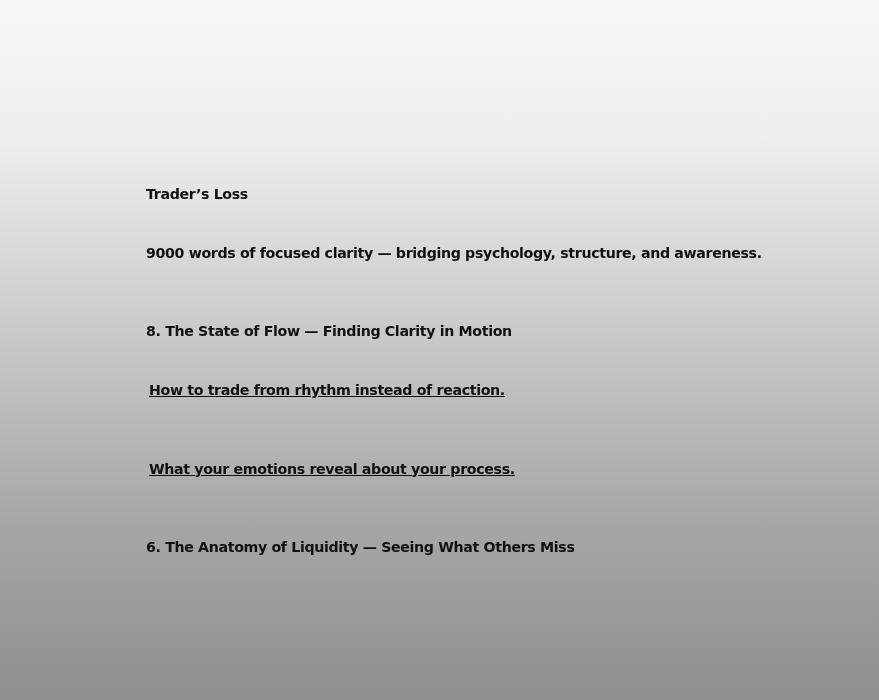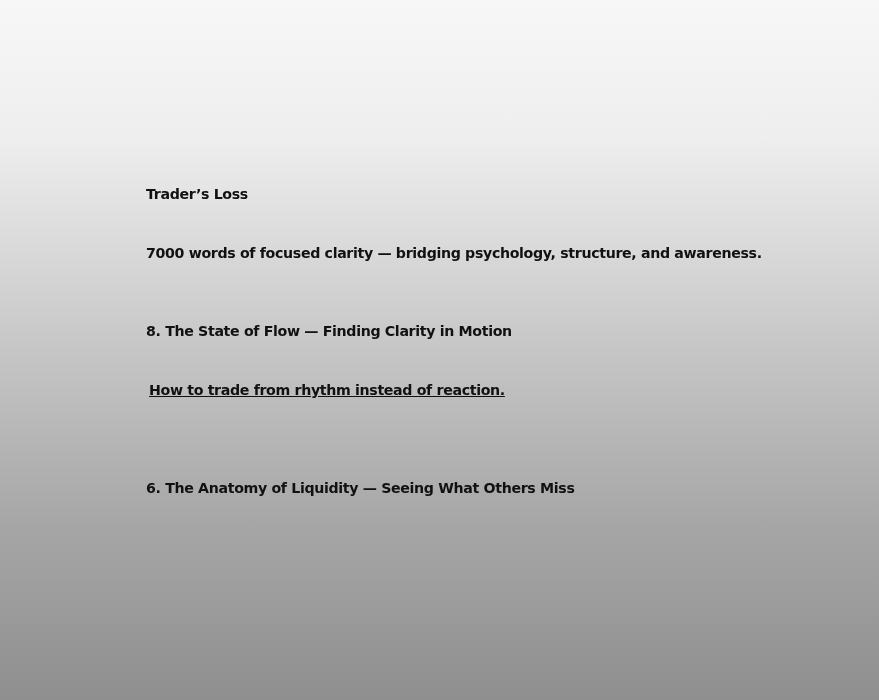--- a/index.html
+++ b/index.html
@@ -32,25 +32,26 @@
     .sub {
       padding-left: 3px;
       text-decoration: underline;
     }
   </style>
 </head>
 <body>
 
 <div class="doc">
   <span class="line">Trader’s Loss</span>
-  <span class="line">7000 words of focused clarity — bridging psychology, structure, and awareness.</span>
+  <span class="line">9000 words of focused clarity — bridging psychology, structure, and awareness.</span>
 
   <span class="line">8. The State of Flow — Finding Clarity in Motion</span>
   <span class="line sub">How to trade from rhythm instead of reaction.</span>
 
+  <span class="line sub">What your emotions reveal about your process.</span>
 
   <span class="line">6. The Anatomy of Liquidity — Seeing What Others Miss</span>
 
   
   
 
   
   
 
   

